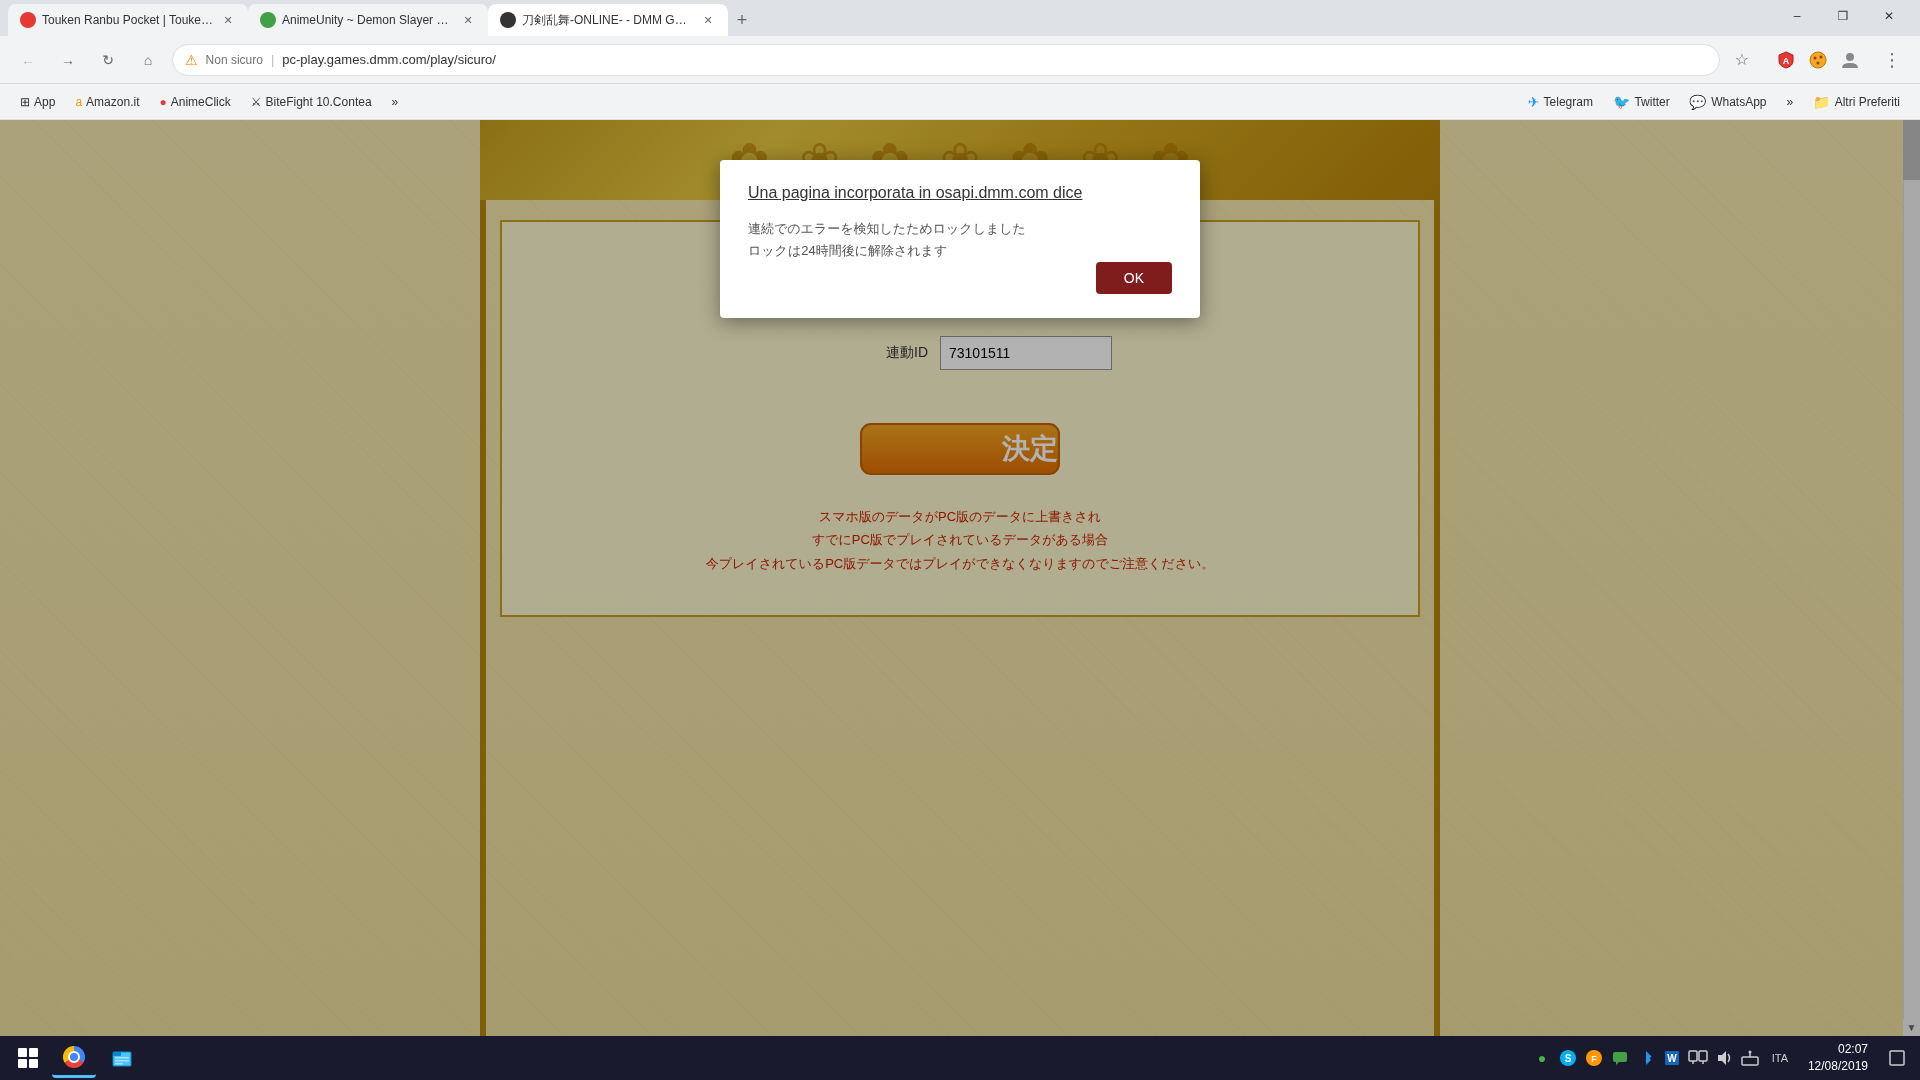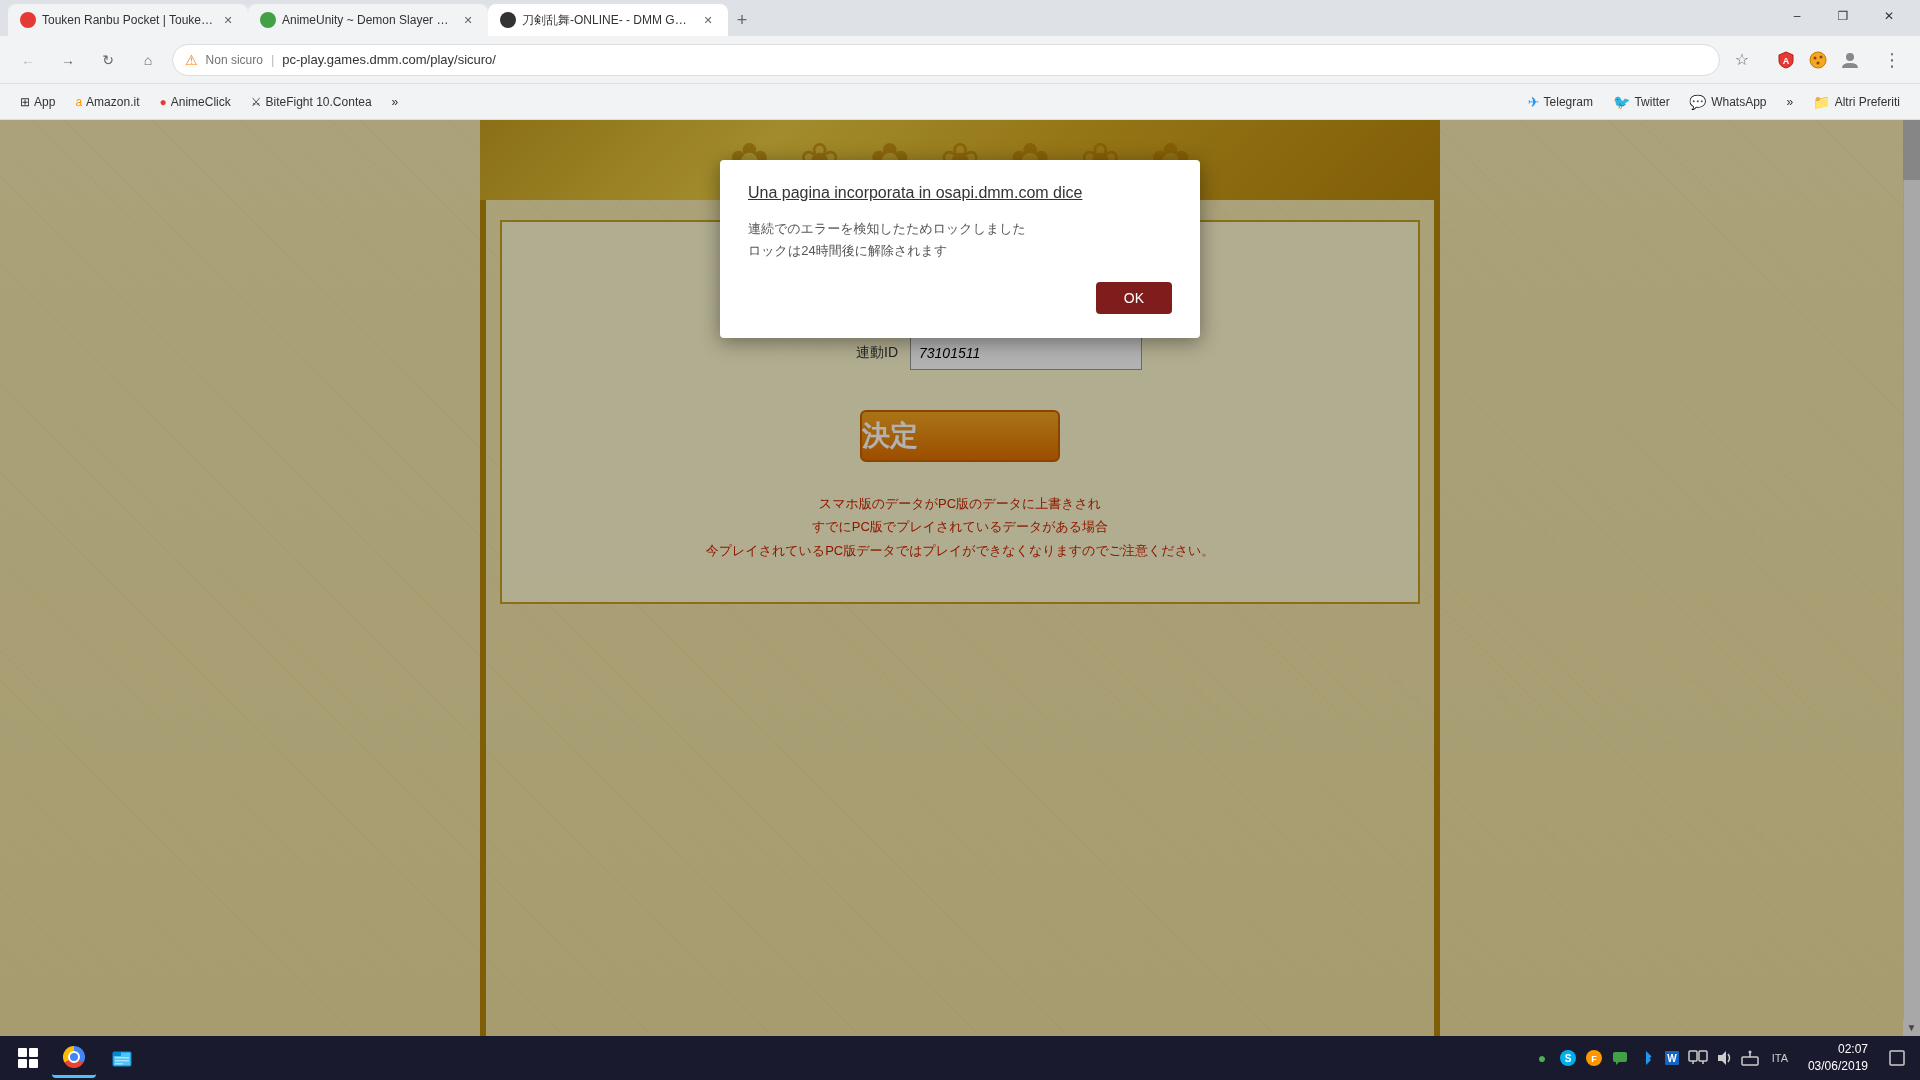--- a/index.html
+++ b/index.html
@@ -143,38 +143,37 @@
     }
 
     .form-label {
       width: 120px;
       text-align: right;
       font-size: 14px;
       color: #333;
     }
 
     .form-input {
-      width: 232px;
+      width: 172px;
       height: 28px;
       border: 1px solid #999;
       padding: 16px 8px;
       font-size: 14px;
       background: #fff;
-      font-style: italic;
     }
 
     .submit-btn {
-      margin-top: 20px;
+      margin-top: 33px;
       width: 200px;
       height: 52px;
       background: linear-gradient(to bottom, #f5a623, #e07000);
       border: 2px solid #c86000;
-      border-radius: 6px;
+      border-radius: 11px;
       cursor: pointer;
-      display: flex; align-items: center; justify-content: flex-start;
+      display: flex; align-items: center; justify-content: flex-end;
     }
     .submit-btn-text {
       font-size: 28px;
       color: #fff;
       font-weight: bold;
     }
 
     .warning-text {
       margin-top: 30px;
       font-size: 13px;
@@ -208,21 +207,20 @@
       color: #333;
       margin-bottom: 16px;
       font-weight: 500;
       text-decoration: underline;
     }
 
     .dialog-body {
       font-size: 13px;
       color: #555;
       line-height: 1.7;
-      margin-bottom: 20px;
     }
 
     .dialog-footer {
       display: flex;
       justify-content: flex-end;
     }
 
     .dialog-ok-btn {
       background: #7f1d1d;
       color: #fff;
@@ -571,21 +569,21 @@
             <circle cx="9" cy="3" r="1.5" fill="#ccc"></circle>
           </svg>
       </div>
 
       <div class="tray-icon" style="font-size:11px; color:#ccc; width:28px;">
         <span>ITA</span>
       </div>
 
       <div class="clock-area">
         <div>02:07</div>
-        <div>03/06/2019</div>
+        <div>12/08/2019</div>
       </div>
 
       <div class="notification-btn">
         <svg width="18" height="18" viewBox="0 0 18 18">
             <rect x="2" y="2" width="14" height="14" rx="1" fill="none" stroke="#ccc" stroke-width="1.5"></rect>
           </svg>
       </div>
     </div>
   </div>
 

